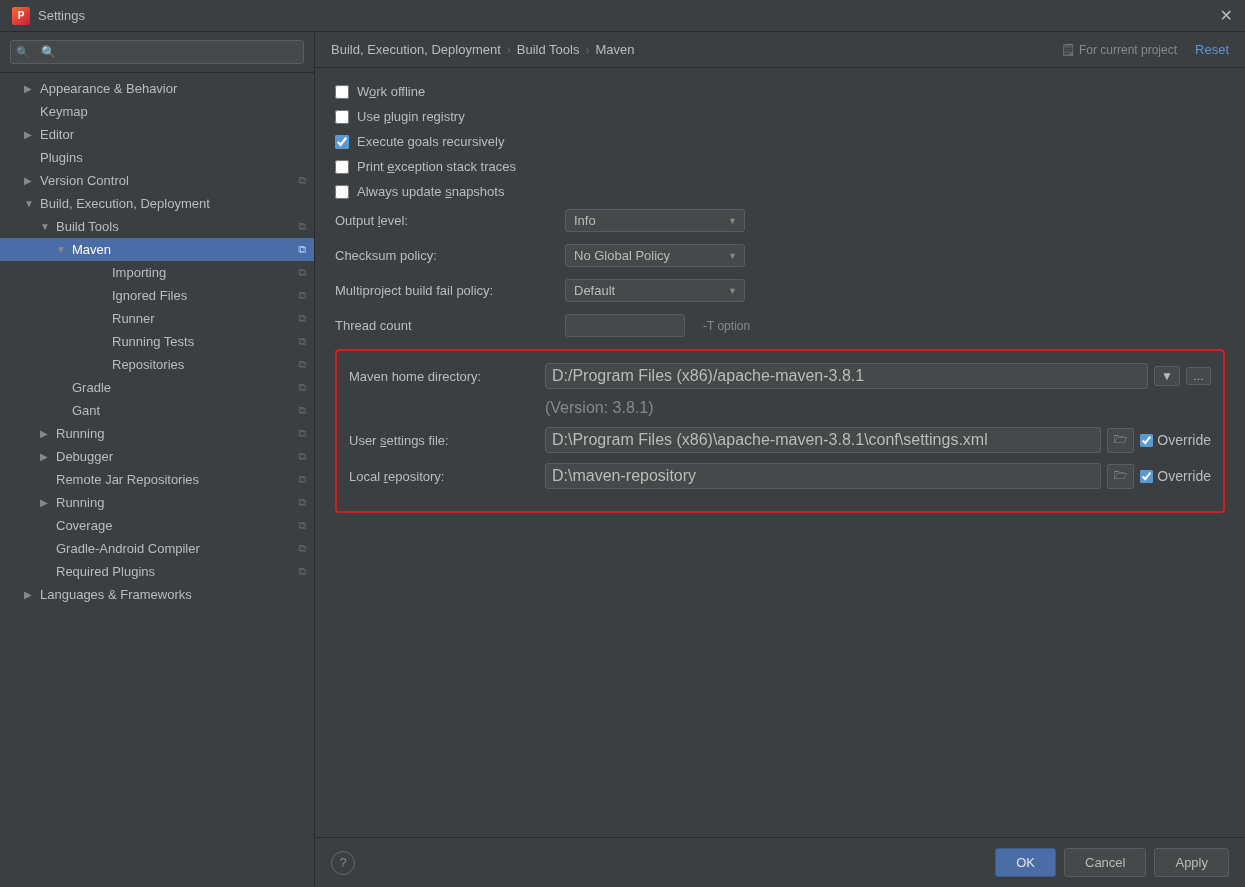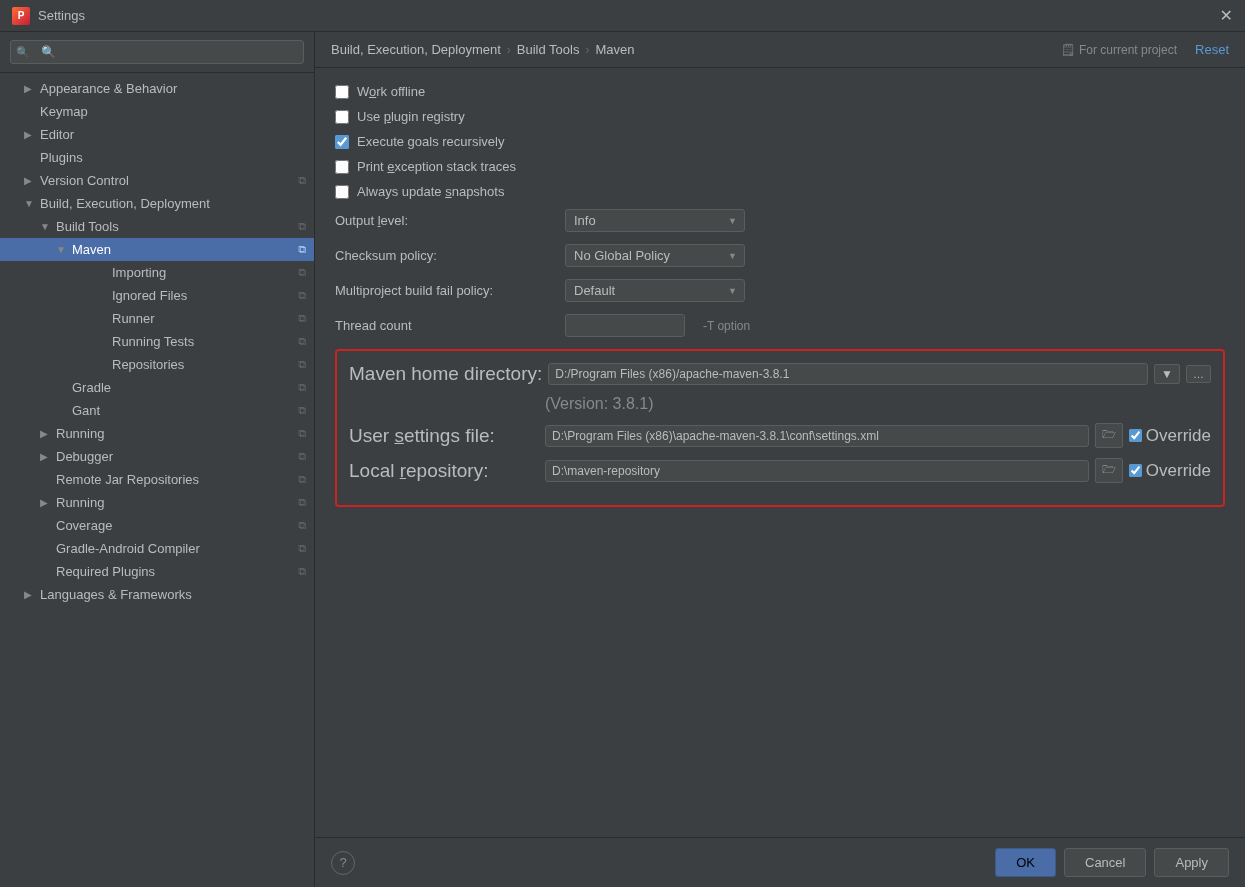--- a/index.html
+++ b/index.html
@@ -273,31 +273,31 @@
     }
 
     .path-row {
       display: flex;
       align-items: center;
       margin-bottom: 10px;
       gap: 6px;
     }
     .path-label {
       color: #bbb;
-      font-size: 19px;
+      font-size: 13px;
       min-width: 190px;
     }
     .path-label u { text-decoration: underline; }
 
     .path-input {
       background: #45494a;
       border: 1px solid #5a5d5e;
       border-radius: 3px;
       color: #bbb;
-      font-size: 12px;
+      font-size: 16px;
       padding: 3px 6px;
       flex: 1;
       outline: none;
     }
     .path-dropdown-btn {
       background: #45494a;
       border: 1px solid #5a5d5e;
       border-radius: 2px;
       color: #bbb;
       cursor: pointer;
@@ -318,21 +318,21 @@
       align-items: center;
       gap: 4px;
       white-space: nowrap;
     }
     .override-check-row input[type="checkbox"] {
       accent-color: #5899d4;
       cursor: pointer;
     }
     .override-label {
       color: #bbb;
-      font-size: 17px;
+      font-size: 14px;
     }
 
     .version-text {
       color: #888;
       font-size: 16px;
       margin-left: 196px;
       margin-bottom: 10px;
     }
 
     
@@ -348,21 +348,21 @@
     }
     .btn {
       padding: 6px 20px;
       border-radius: 3px;
       font-size: 13px;
       cursor: pointer;
       border: 1px solid #5a5d5e;
     }
     .btn-ok {
       background: #4a6da7;
-      color: #000000;
+      color: #e5e5e5;
       border-color: #3d5a8a;
     }
     .btn-cancel {
       background: #45494a;
       color: #bbb;
     }
     .btn-apply {
       background: #45494a;
       color: #bbb;
     }

